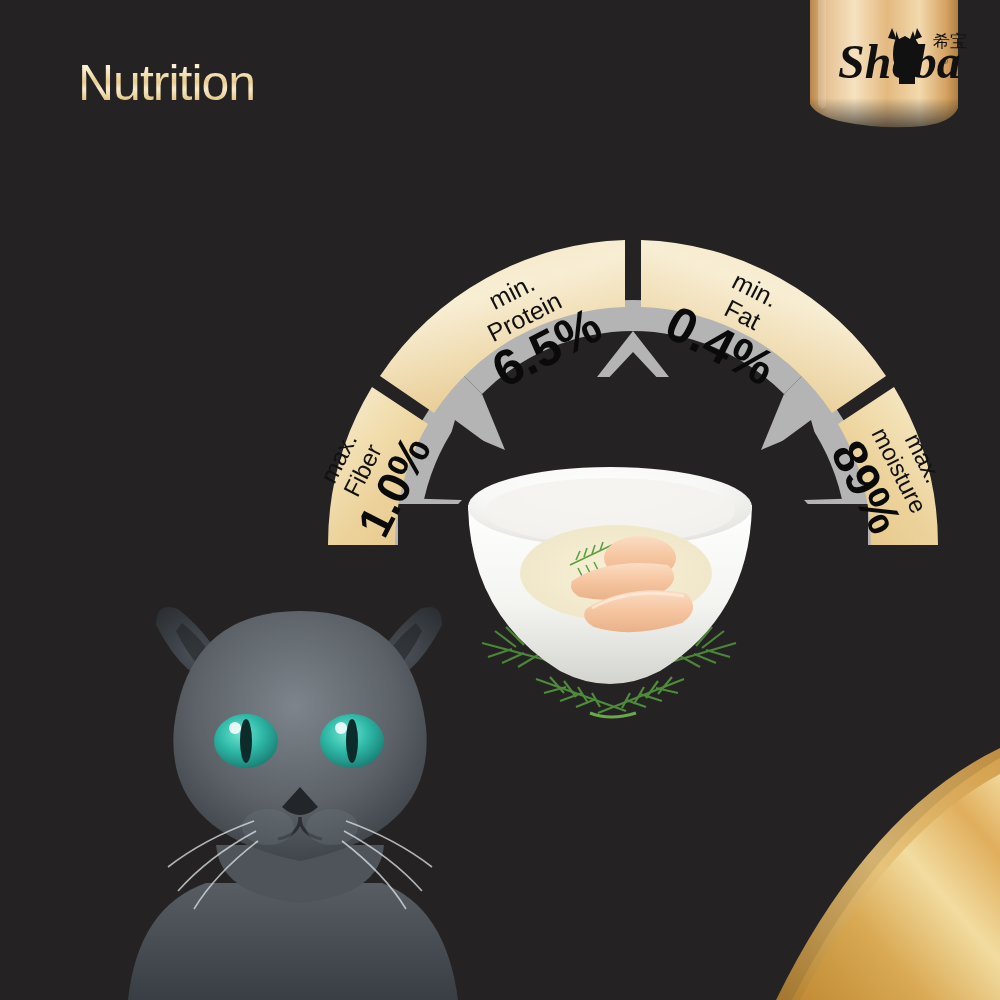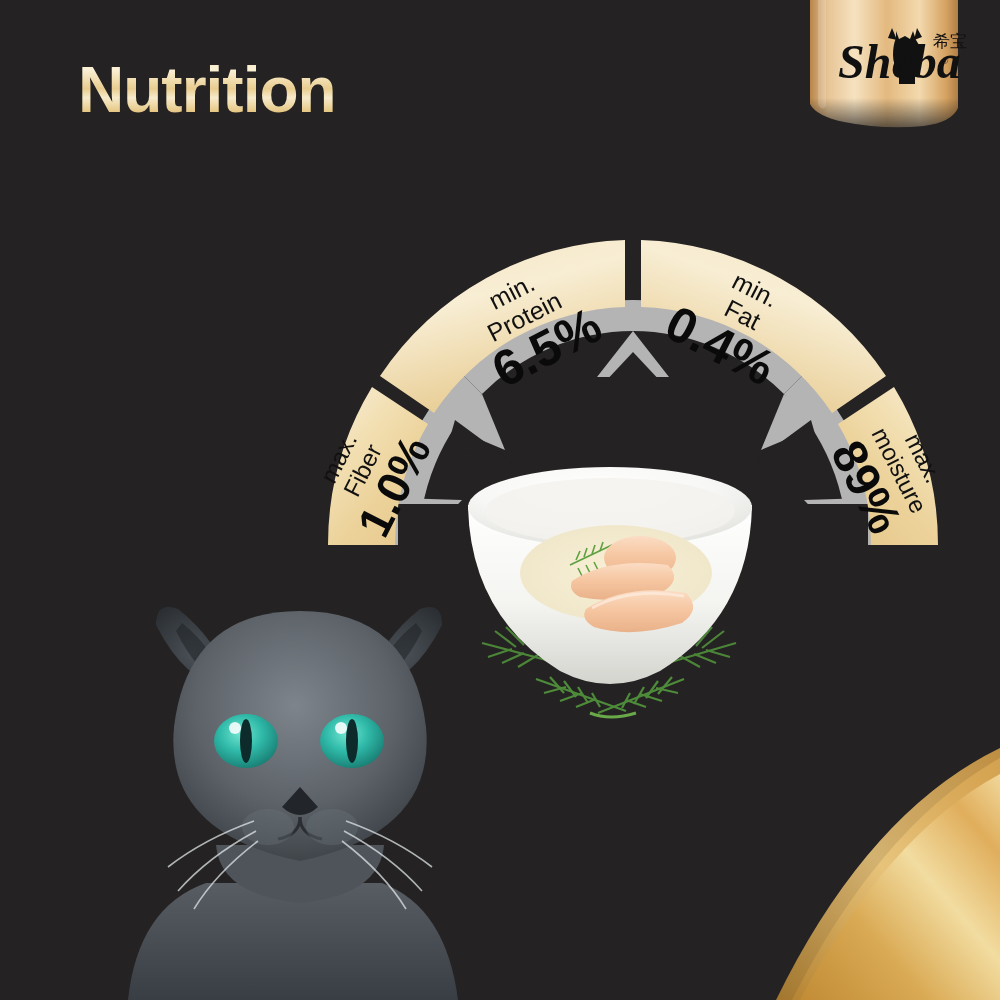--- a/index.html
+++ b/index.html
@@ -3,21 +3,21 @@
 <meta charset="utf-8">
 <style>
   html,body{margin:0;padding:0;background:#242222;}
   body{width:1000px;height:1000px;overflow:hidden;font-family:"Liberation Sans",sans-serif;}
   #stage{position:relative;width:1000px;height:1000px;background:#242222;overflow:hidden;}
 
   
   #page-title{
     position:absolute;left:78px;top:58px;
     font-family:"Liberation Sans",sans-serif;
-    font-weight:bold;font-size:64px;letter-spacing:-1px;
+    font-weight:normal;font-size:50px;letter-spacing:-1px;
     line-height:1;
     background:linear-gradient(180deg,#f6e6bd 0%,#fbf1d7 18%,#e9cd8f 48%,#f7ebcb 62%,#e3c076 88%,#f2e2b6 100%);
     -webkit-background-clip:text;background-clip:text;color:transparent;
     -webkit-text-fill-color:transparent;
     text-shadow:none;
   }
 
   
   #logo-banner{position:absolute;right:0;top:0;width:200px;height:140px;}
 

